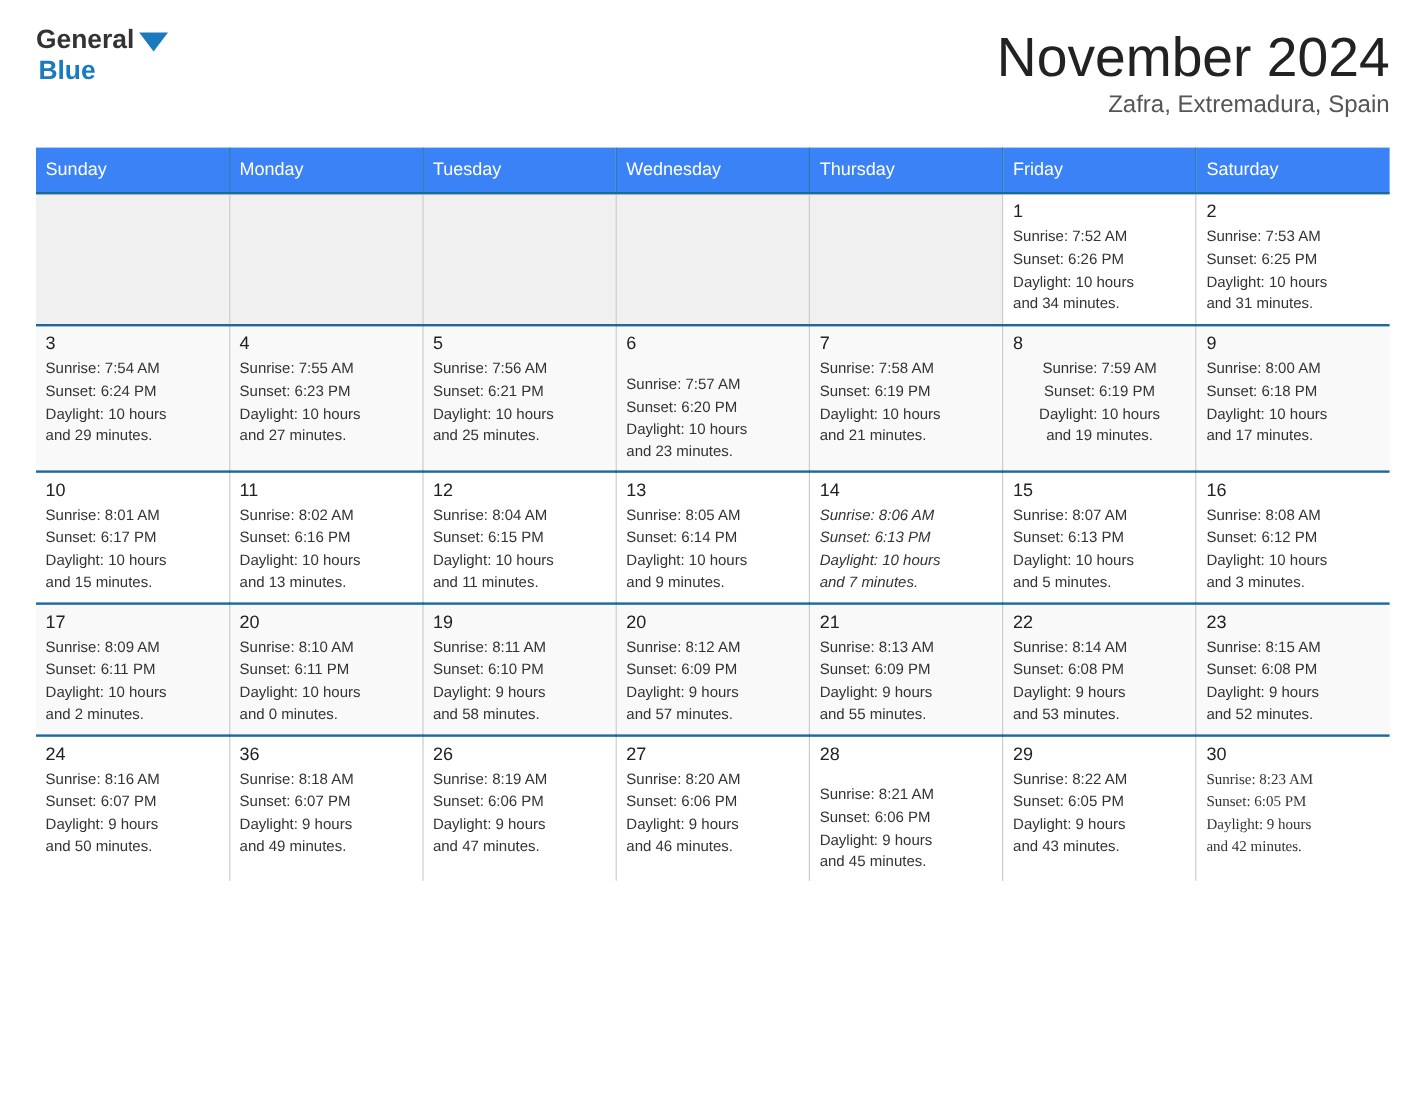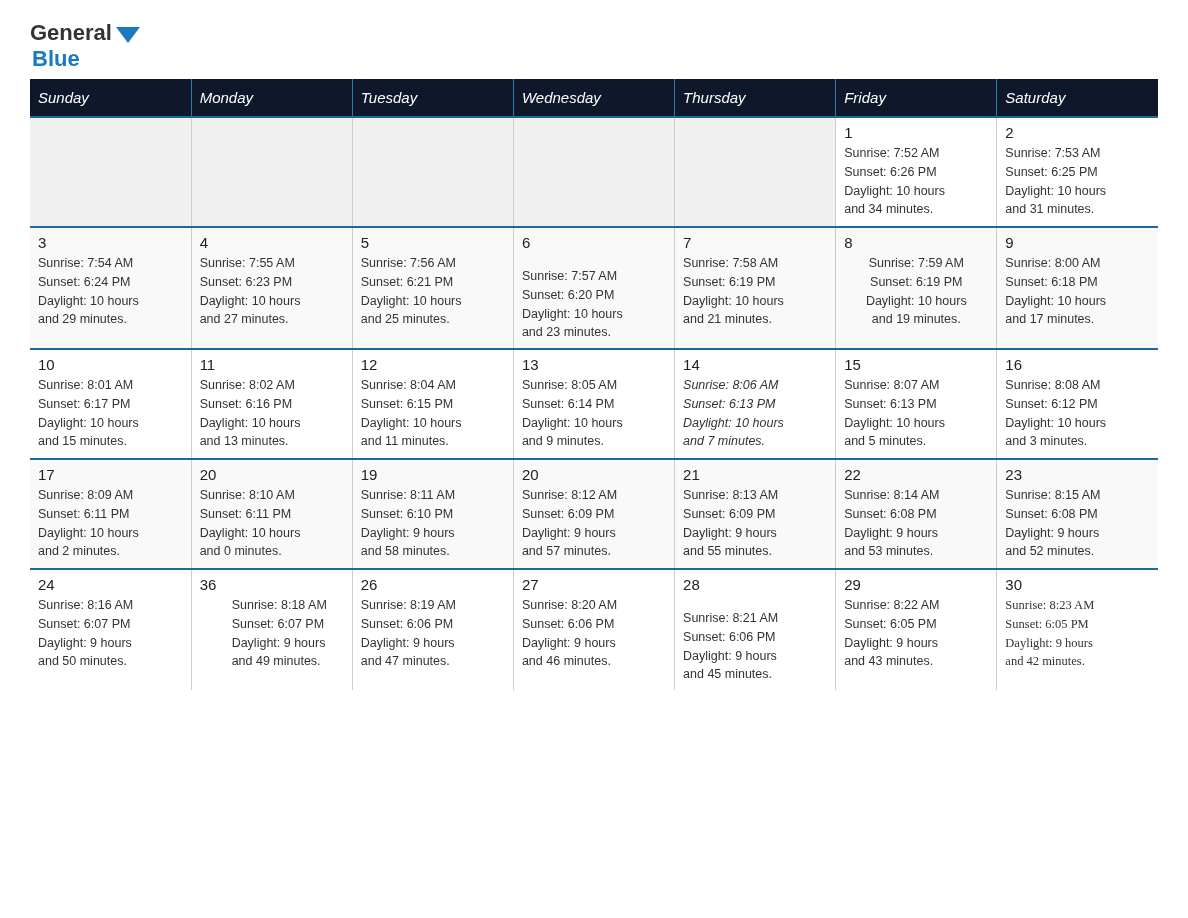--- a/index.html
+++ b/index.html
@@ -6,21 +6,21 @@
     body {
       font-family: Arial, sans-serif;
       background: #fff;
       padding: 20px 30px;
       color: #333;
     }
     .header {
       display: flex;
       align-items: flex-start;
       justify-content: space-between;
-      margin-bottom: 7px;
+      margin-bottom: 24px;
     }
     .logo {
       display: flex;
       flex-direction: column;
       align-items: flex-start;
     }
     .logo-top {
       display: flex;
       align-items: center;
     }
@@ -56,22 +56,21 @@
       font-size: 20px;
       color: #555;
       margin-top: 2px;
     }
     .calendar {
       width: 100%;
       border-collapse: collapse;
       table-layout: fixed;
     }
     .calendar thead tr {
-      background-color: #0f172a;
-      font-style: italic;
+      background-color: #3b82f6;
     }
     .calendar thead th {
       color: #fff;
       padding: 10px 8px;
       font-size: 15px;
       font-weight: normal;
       text-align: left;
       border-right: 1px solid #2a7bb0;
     }
     .calendar thead th:last-child {
@@ -113,20 +112,24 @@
 </head>
 <body>
 
 <div class="header">
   <div class="logo">
     <div class="logo-top">
       <span class="logo-general">General</span>
       <div class="logo-arrow"></div>
     </div>
     <span class="logo-blue">Blue</span>
+  </div>
+  <div class="title-section">
+    <div class="month-title">November 2024</div>
+    <div class="location">Zafra, Extremadura, Spain</div>
   </div>
 </div>
 
 <table class="calendar">
   <thead>
     <tr>
     <th>Sunday</th>
         <th>Monday</th>
         <th>Tuesday</th>
         <th>Wednesday</th>
@@ -313,21 +316,21 @@
       <tr>
         <td>
           <span class="day-number">24</span>
           <div class="day-info" style="white-space: pre-line;">Sunrise: 8:16 AM
 Sunset: 6:07 PM
 Daylight: 9 hours
 and 50 minutes.</div>
         </td>
         <td>
           <span class="day-number">36</span>
-          <div class="day-info" style="white-space: pre-line; margin-left: 32px;">Sunrise: 8:18 AM
+          <div class="day-info" style="white-space: pre-line;">Sunrise: 8:18 AM
 Sunset: 6:07 PM
 Daylight: 9 hours
 and 49 minutes.</div>
         </td>
         <td>
           <span class="day-number">26</span>
           <div class="day-info" style="white-space: pre-line;">Sunrise: 8:19 AM
 Sunset: 6:06 PM
 Daylight: 9 hours
 and 47 minutes.</div>

